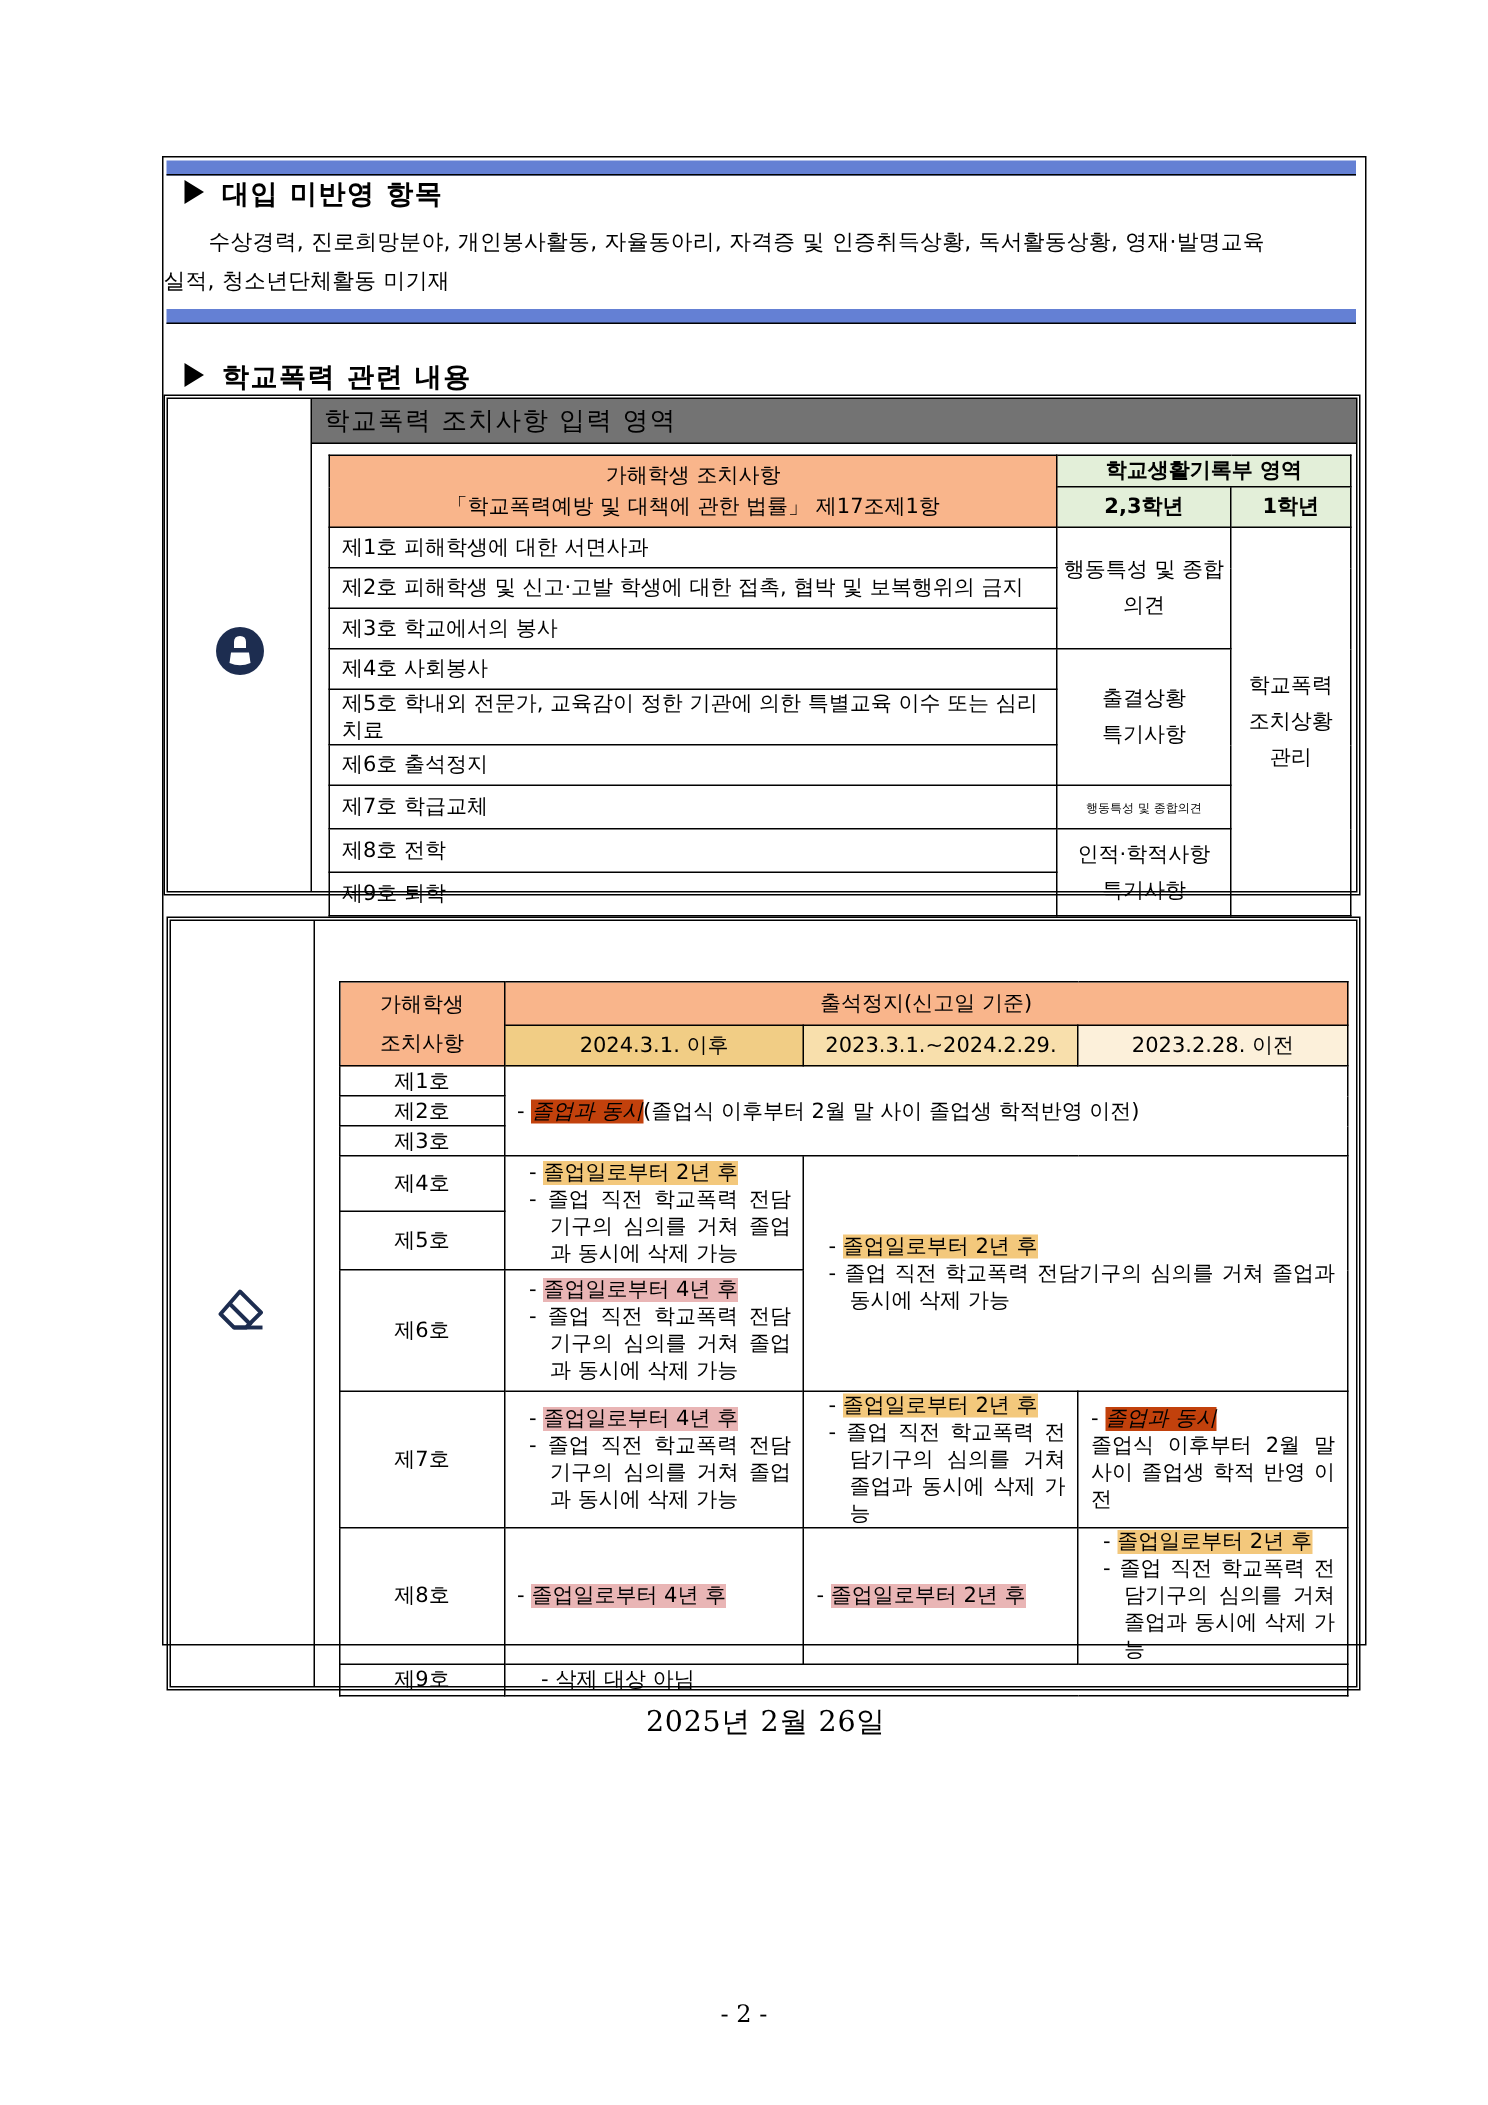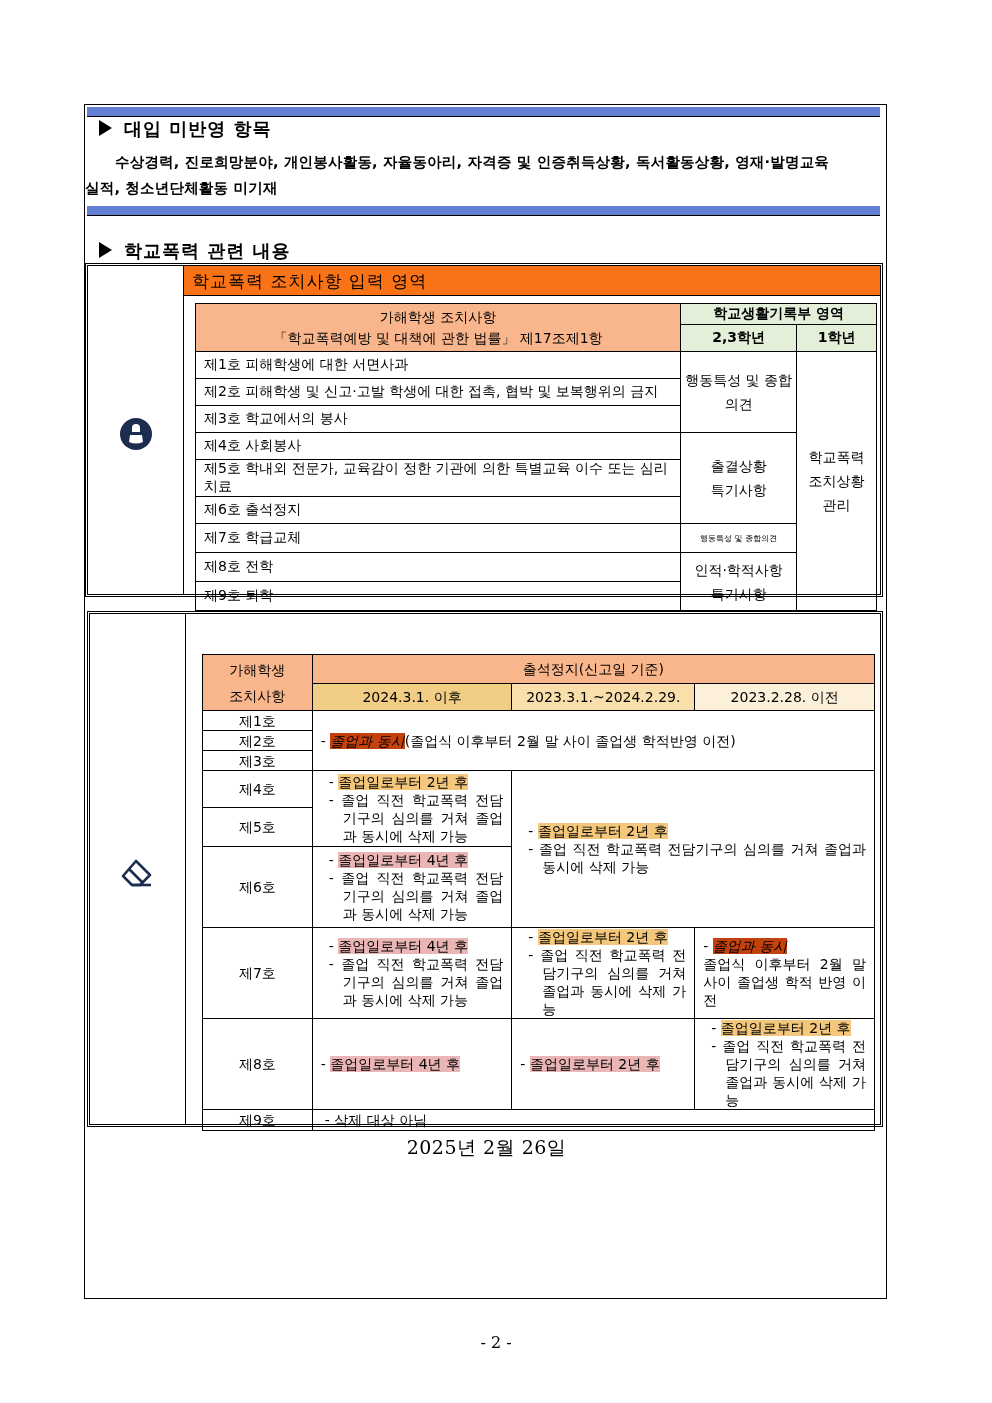--- a/index.html
+++ b/index.html
@@ -1,26 +1,26 @@
 <!DOCTYPE html>
 <html><head>
 <meta charset="utf-8">
 <style>
   html, body { margin:0; padding:0; background:#ffffff; }
   body { width:992px; height:1403px; position:relative; font-family:"DejaVu Sans", sans-serif; color:#000; overflow:hidden; }
-  .page { position:absolute; left:84px; top:104px; width:803px; height:1195px; border:1px solid #000; box-sizing:border-box; }
+  .page { position:absolute; left:108px; top:104px; width:803px; height:993px; border:1px solid #000; box-sizing:border-box; }
   .bluebar { position:absolute; left:2px; width:793px; height:9px; background:#6480d4; border-bottom:1px solid #000; }
   .section-title { position:absolute; left:14px; font-size:18px; font-weight:bold; letter-spacing:1px; }
   .section-title .tri { display:inline-block; width:0; height:0; border-top:8px solid transparent; border-bottom:8px solid transparent; border-left:13px solid #000; margin-right:12px; vertical-align:-1px; }
-  .para { position:absolute; left:0; width:803px; font-size:14.5px; line-height:26px; letter-spacing:0.2px;font-weight:bold; }
+  .para { position:absolute; left:0; width:803px; font-size:14.5px; line-height:26px; letter-spacing:0.2px; }
   .para .indent { padding-left:30px; }
 
   .box { position:absolute; border:1px solid #000; box-sizing:border-box; outline:1px solid #000; outline-offset:1px; }
   .box .iconcol { position:absolute; left:0; top:0; bottom:0; width:95px; border-right:1px solid #000; }
-  .box .head { position:absolute; left:96px; right:0; top:0; height:30px; background:#f97316; border-bottom:1px solid #000; font-size:17px; line-height:30px; padding-left:8px; box-sizing:border-box; letter-spacing:1px; }
+  .box .head { position:absolute; left:96px; right:0; top:0; height:30px; background:#737373; border-bottom:1px solid #000; font-size:17px; line-height:30px; padding-left:8px; box-sizing:border-box; letter-spacing:1px; }
 
   table { border-collapse:collapse; position:absolute; font-size:14px; }
   td, th { border:1px solid #000; padding:0; font-weight:normal; }
   .t1 td { height:26px; }
   .orange { background:#f9b58b; }
   .lgreen { background:#e3efd9; }
   .c { text-align:center; }
   .l { text-align:left; padding-left:8px;margin-top:32px; }
   .bold { font-weight:bold; }
 
@@ -213,21 +213,21 @@
           - <span class="hl-pink">졸업일로부터 2년 후</span>
         </td>
         <td style="padding:0 8px;">
           <span class="dash">- <span class="hl-gold">졸업일로부터 2년 후</span></span>
           <span class="dash">- <span>졸업 직전 학교폭력 전담기구의 심의를 거쳐 졸업과 동시에 삭제 가능</span></span>
         </td>
       </tr>
 
       <tr>
         <td class="c" style="height:20px;">제9호</td>
-        <td colspan="3" style="padding-left:12px;">- <span>삭제 대상 아님</span></td>
+        <td colspan="3" style="padding-left:24px;">- <span>삭제 대상 아님</span></td>
       </tr>
     </tbody>
       </table>
   </div>
 
   <div class="date">2025년 2월 26일</div>
 </div>
 
 <div class="pagenum">- 2 -</div>
 

